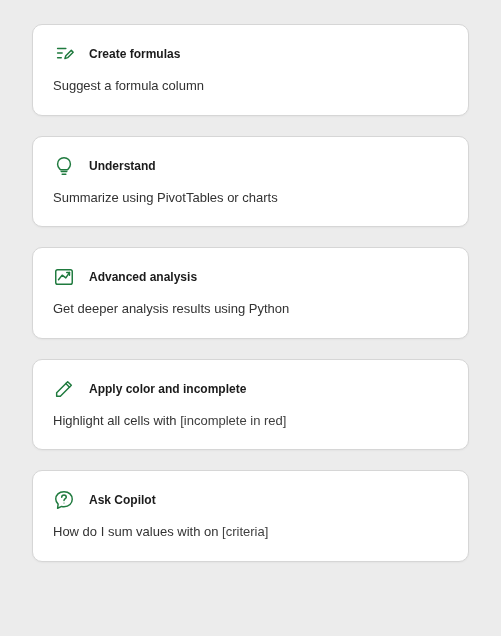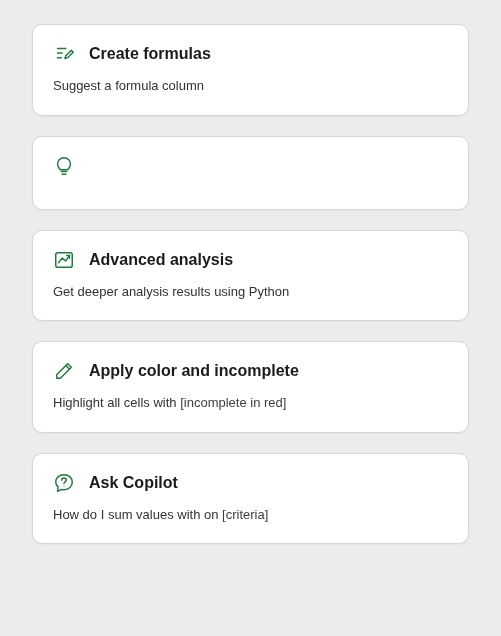--- a/index.html
+++ b/index.html
@@ -43,21 +43,21 @@
   .card-icon svg {
     width: 22px;
     height: 22px;
     stroke: #1f7a3e;
     fill: none;
     stroke-width: 1.6;
     stroke-linecap: round;
     stroke-linejoin: round;
   }
   .card-title {
-    font-size: 16px;
+    font-size: 12px;
     font-weight: 600;
     color: #1b1b1b;
   }
   .card-desc {
     font-size: 13px;
     font-weight: 400;
     color: #323232;
     line-height: 1.35;
   }
   .muted {
@@ -88,20 +88,24 @@
 
   <div class="card">
     <div class="card-header">
       <span class="card-icon">
         <svg viewBox="0 0 24 24">
           <path d="M9 18 L15 18"></path>
           <path d="M10 21 L14 21"></path>
           <path d="M12 3 C8 3 5 6 5 10 C5 13 7 14.5 8 16 L16 16 C17 14.5 19 13 19 10 C19 6 16 3 12 3 Z"></path>
         </svg>
       </span>
+      <span class="card-title">Understand</span>
+    </div>
+    <div class="card-desc">
+      <span>Summarize using PivotTables or charts</span><span class="muted"></span>
     </div>
   </div>
 
   <div class="card">
     <div class="card-header">
       <span class="card-icon">
         <svg viewBox="0 0 24 24">
           <rect x="3" y="4" width="18" height="16" rx="2"></rect>
           <polyline points="6,15 10,10 14,13 18,7"></polyline>
           <polyline points="15,7 18,7 18,10"></polyline>

